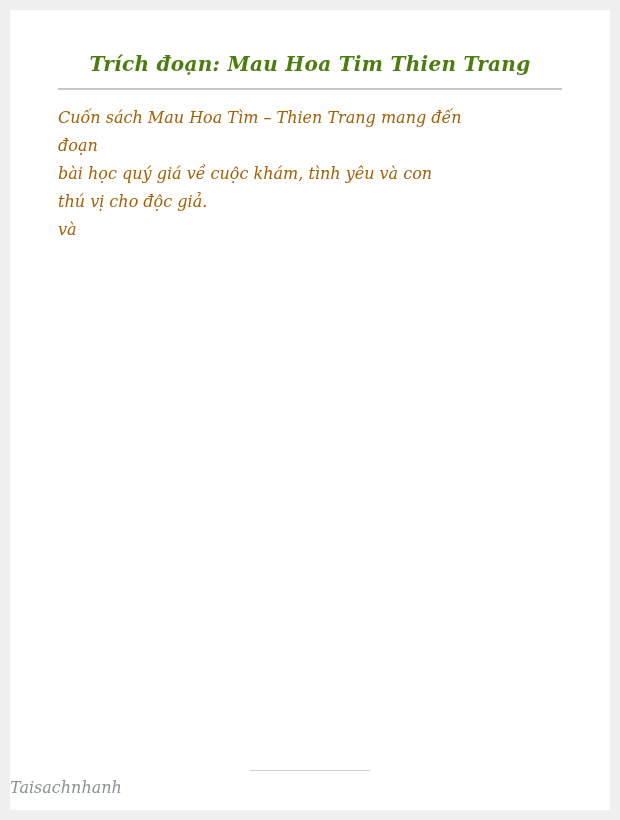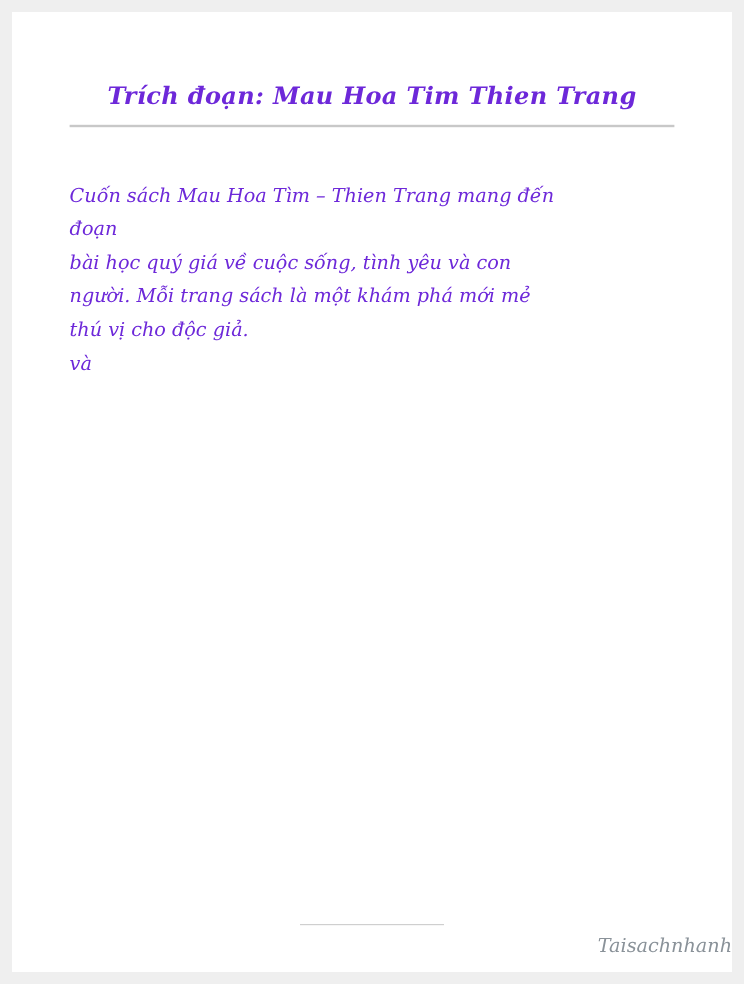--- a/index.html
+++ b/index.html
@@ -15,50 +15,50 @@
   .page {
     position: absolute;
     left: 10px;
     top: 10px;
     width: 600px;
     height: 800px;
     background: #ffffff;
   }
   .title {
     margin: 0;
-    padding-top: 56px;
+    padding-top: 40px;
     text-align: center;
     font-style: italic;
     font-weight: bold;
     font-size: 20px;
     line-height: 28px;
     letter-spacing: 0.3px;
-    color: #6d28d9;
+    color: #4d7c0f;
   }
   .title-divider {
     border: none;
     border-top: 2px solid #c8c8c8;
     margin: 10px 48px 0 48px;
   }
   .excerpt {
-    margin: 43px 48px 0 48px;
+    margin: 14px 48px 0 48px;
     font-style: italic;
     font-size: 16px;
-    color: #6d28d9;
+    color: #a16207;
   }
   .excerpt .line {
     line-height: 28px;
     white-space: nowrap;
   }
   .footer {
     position: absolute;
     left: 0;
     right: 0;
     bottom: 12px;
-    text-align: right;
+    text-align: left;
   }
   .footer-divider {
     border: none;
     border-top: 1px solid #cfcfcf;
     width: 120px;
     margin: 0 auto 7px auto;
   }
   .signature {
     font-style: italic;
     font-size: 16px;
@@ -71,22 +71,21 @@
 
 <div class="page">
 
   <h1 class="title">Trích đoạn: Mau Hoa Tim Thien Trang</h1>
 
   <hr class="title-divider">
 
   <div class="excerpt">
     <div class="line">Cuốn sách Mau Hoa Tìm – Thien Trang mang đến</div>
     <div class="line">đoạn</div>
-    <div class="line">bài học quý giá về cuộc sống, tình yêu và con</div>
-    <div class="line">người. Mỗi trang sách là một khám phá mới mẻ</div>
+    <div class="line">bài học quý giá về cuộc khám, tình yêu và con</div>
     <div class="line">thú vị cho độc giả.</div>
     <div class="line">và</div>
   </div>
 
   <div class="footer">
     <hr class="footer-divider">
     <div class="signature">Taisachnhanh</div>
   </div>
 
 </div>

